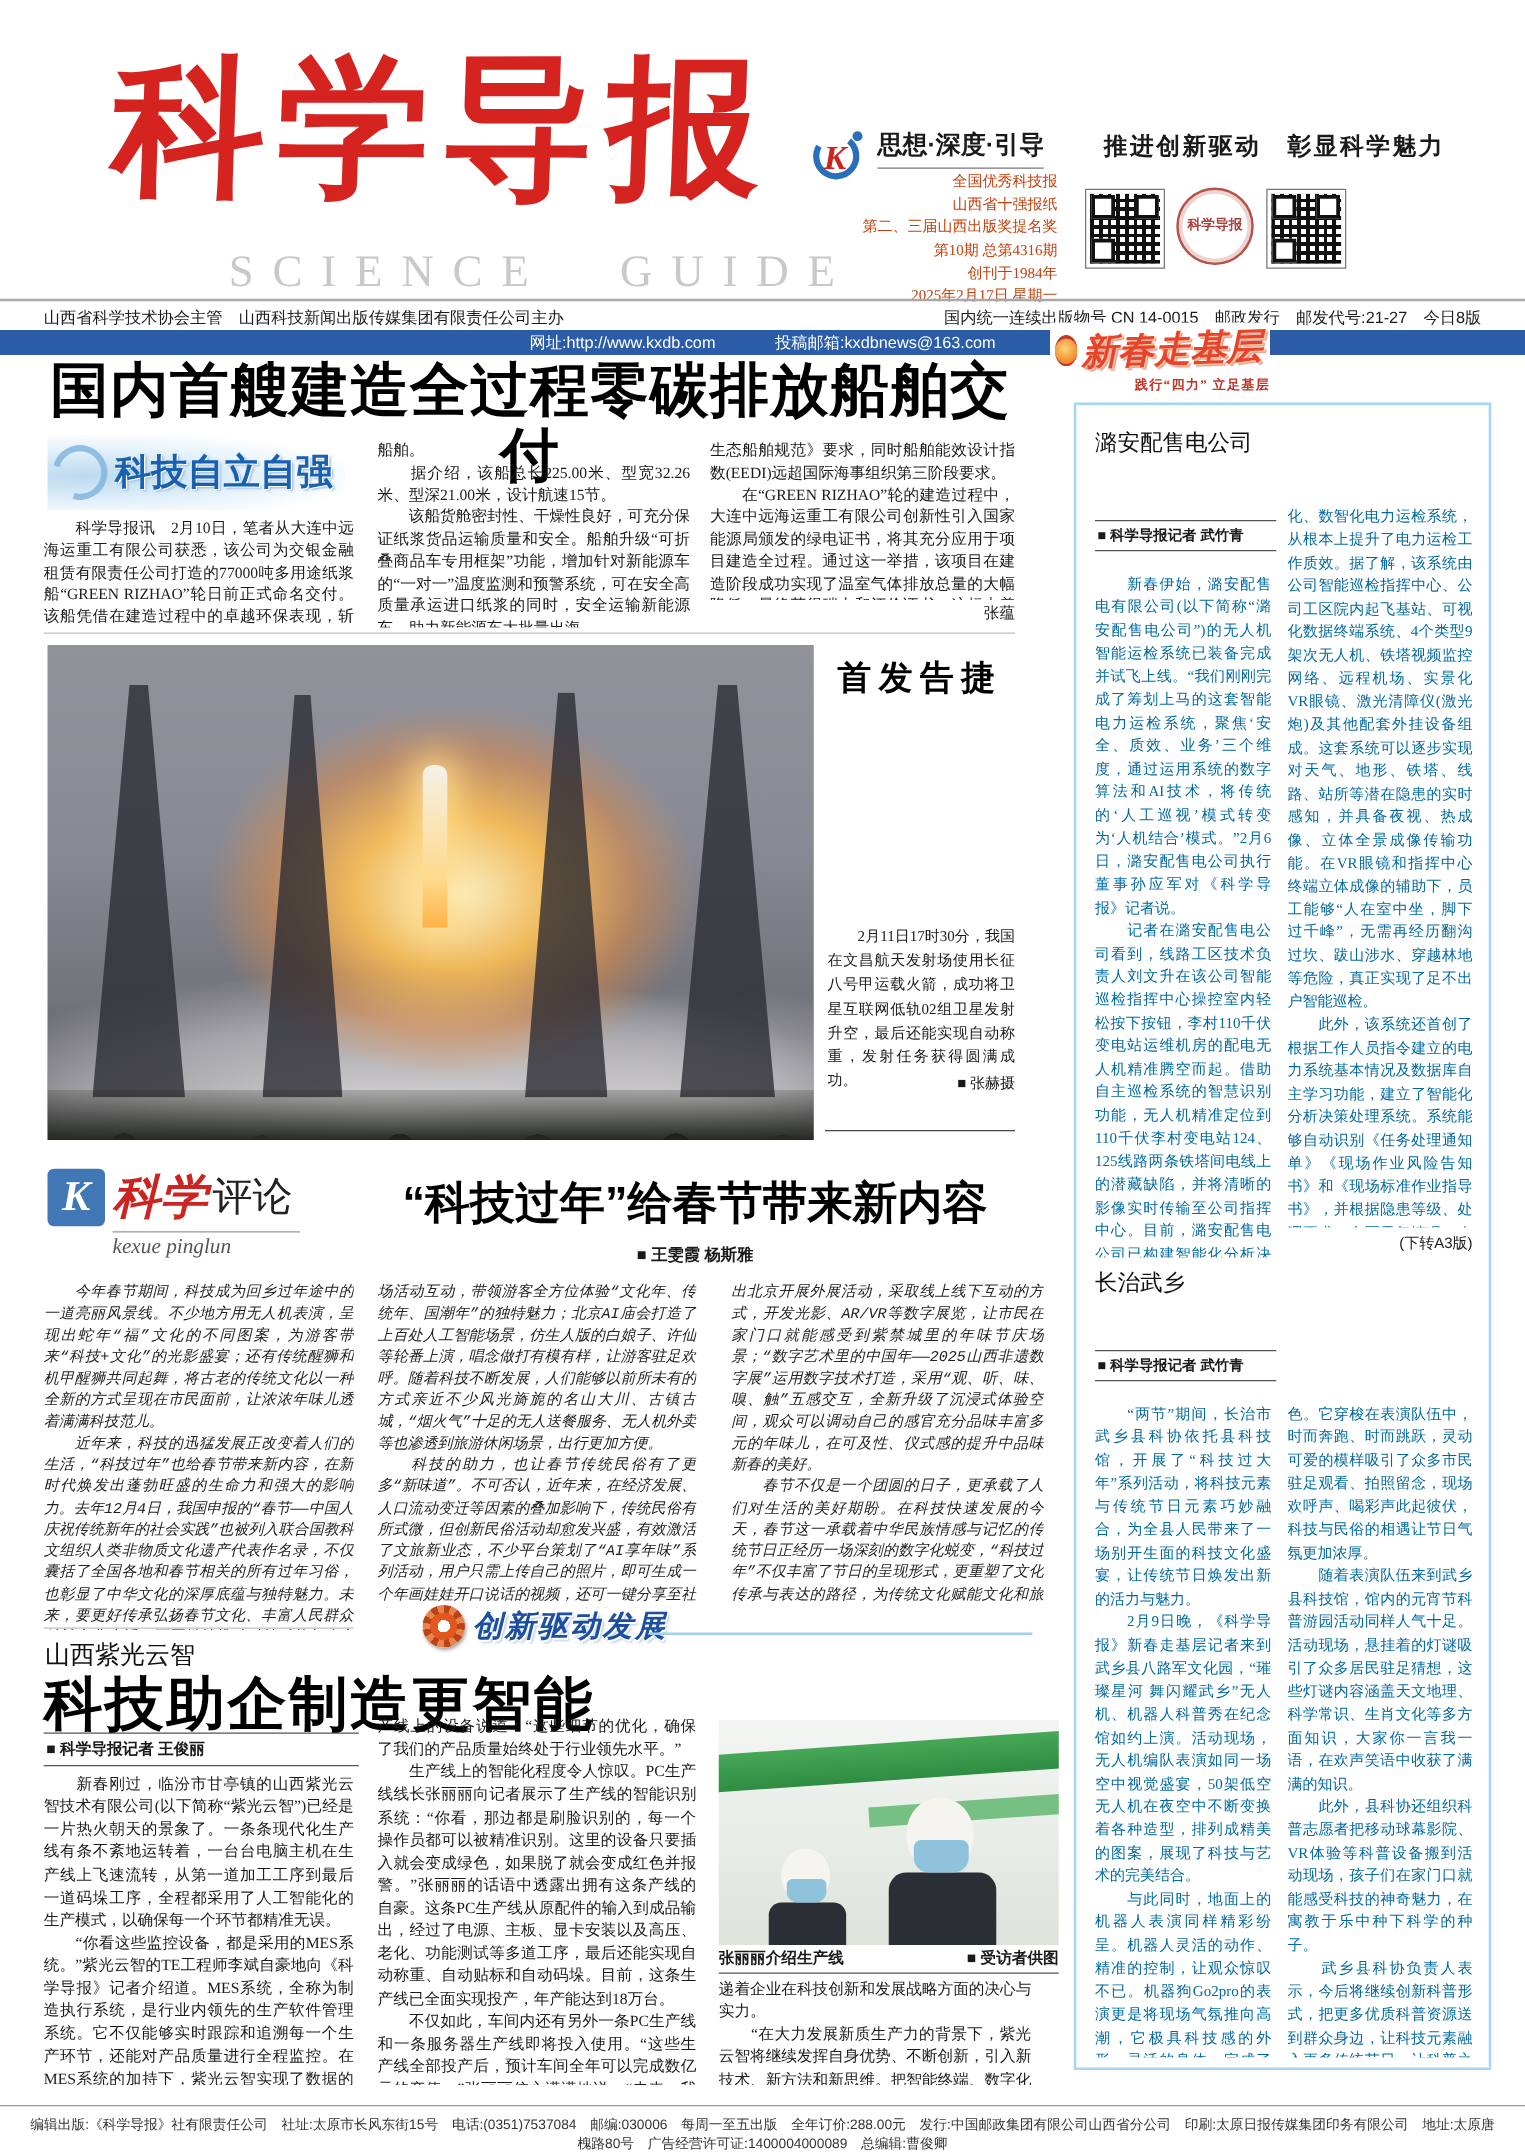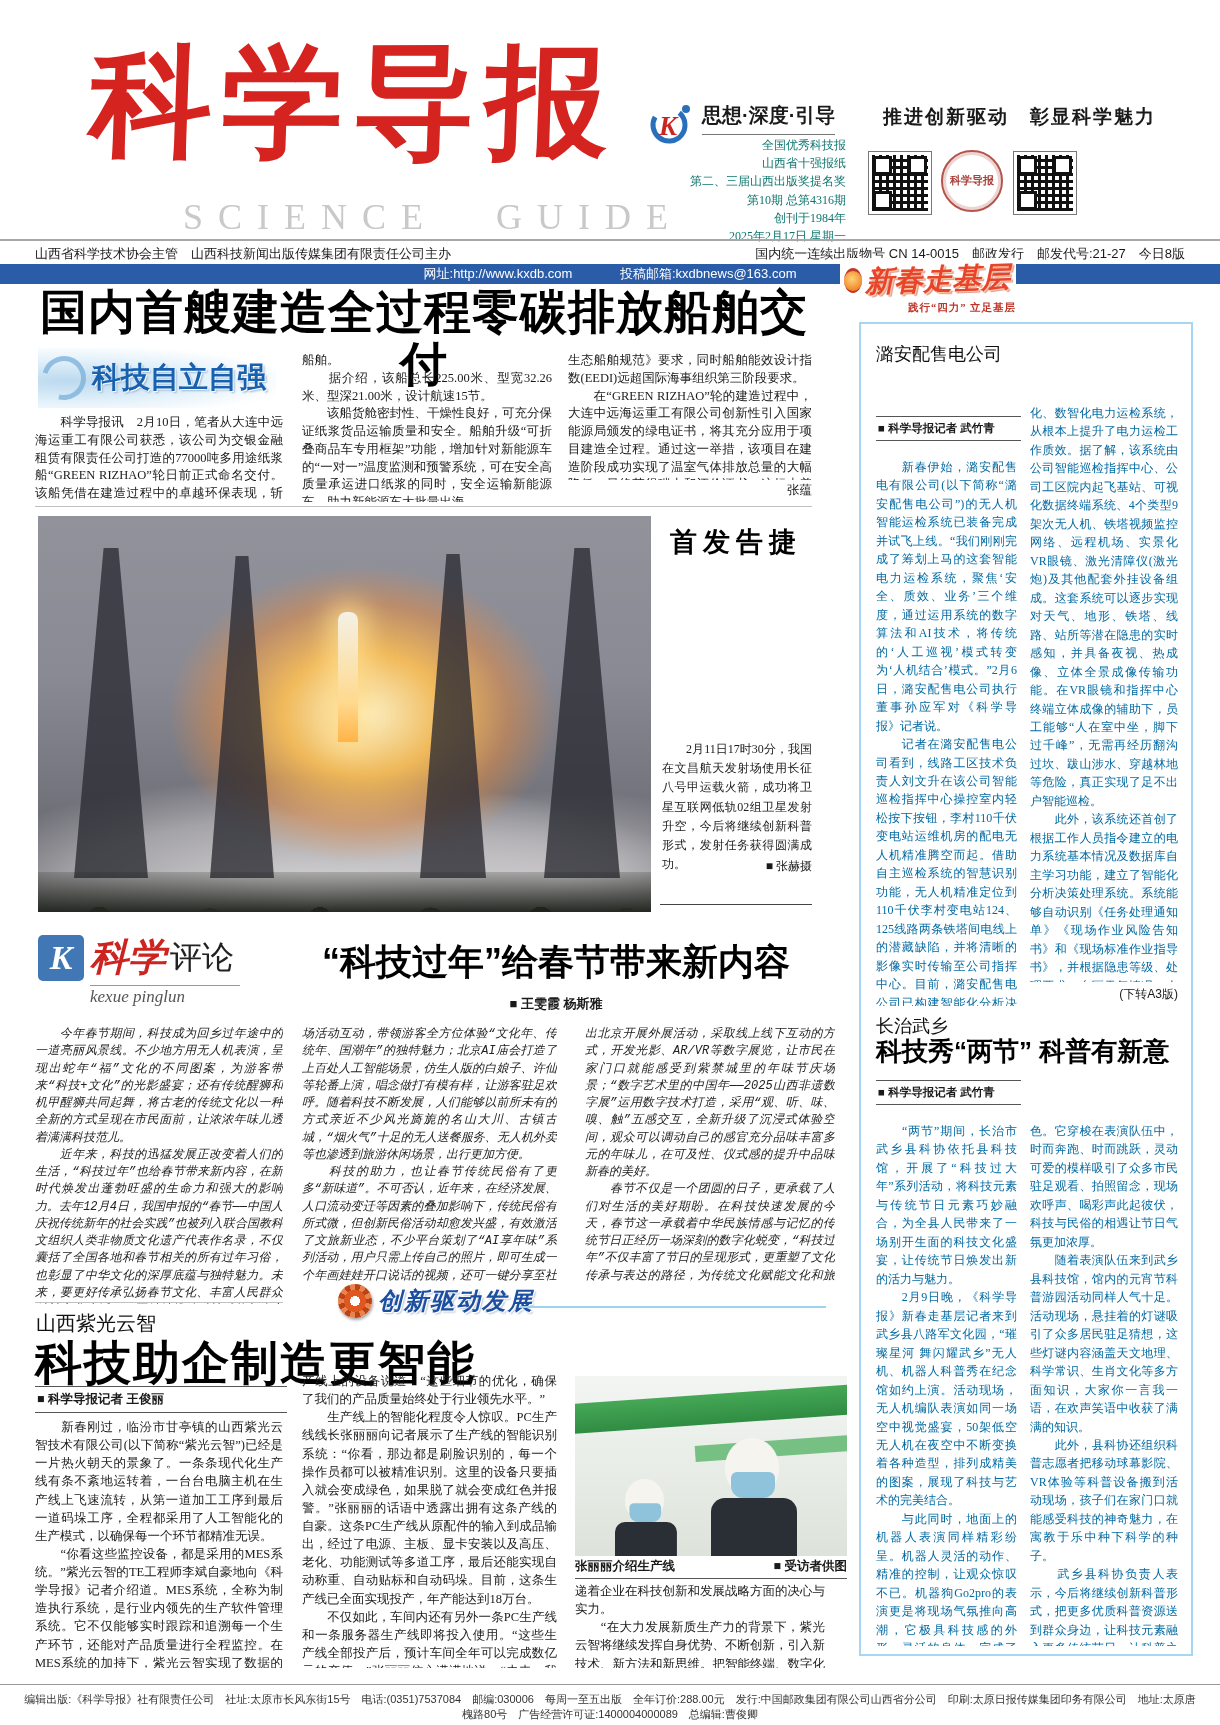--- a/index.html
+++ b/index.html
@@ -6,21 +6,21 @@
   .page{position:relative;width:1220px;height:1725px;background:#fff;margin:0 auto;overflow:hidden;
         font-family:"Liberation Serif",serif;color:#1a1a1a;}
   .abs{position:absolute;}
   
   .mast-title{left:90px;top:28px;font-family:"DejaVu Serif",serif;font-weight:bold;
     font-size:122px;line-height:1.2;color:#d5231f;letter-spacing:10px;transform:skewX(-2deg);}
   .mast-en{left:183px;top:196px;font-size:36px;color:#c9c9c9;letter-spacing:15px;word-spacing:34px;font-family:"Liberation Serif",serif;}
   .k-logo{left:646px;top:100px;width:48px;height:48px;}
   .slogan{left:702px;top:102px;font-family:"Liberation Sans",sans-serif;font-weight:bold;font-size:20px;
     border-bottom:1px solid #777;padding-bottom:5px;}
-  .honors{left:628px;top:136px;width:218px;text-align:right;font-size:12px;line-height:1.52;color:#0f766e;}
+  .honors{left:628px;top:136px;width:218px;text-align:right;font-size:12px;line-height:1.52;color:#c2410c;}
   .honors p{margin:0;}
   .motto{left:872px;top:104px;font-family:"Liberation Sans",sans-serif;font-weight:bold;font-size:19px;letter-spacing:2px;margin-left:11px;}
   .qr{width:56px;height:56px;border:3px solid #fff;outline:1px solid #777;
       background-image:repeating-linear-gradient(0deg,#111 0 3px,transparent 3px 7px),
                        repeating-linear-gradient(90deg,#111 0 3px,#fff 3px 7px);}
   .qr i{position:absolute;width:13px;height:13px;border:3px solid #111;background:#fff;}
   .qr i:nth-child(1){left:1px;top:1px;} .qr i:nth-child(2){right:1px;top:1px;} .qr i:nth-child(3){left:1px;bottom:1px;}
   .qr1{left:869px;top:152px;} .qr2{left:1014px;top:152px;}
   .seal{left:941px;top:150px;width:58px;height:58px;border-radius:50%;border:2px solid #b5524a;
     display:flex;align-items:center;justify-content:center;text-align:center;
@@ -199,21 +199,21 @@
 
   <div class="abs rocket">
     <div class="tower t1"></div>
     <div class="tower t2"></div>
     <div class="rkt"></div>
     <div class="tower t3"></div>
     <div class="tower t4"></div>
     <div class="treeline"></div>
   </div>
   <div class="abs h-sans photo-title">首发告捷</div>
-  <div class="abs jcol photo-caption">　　2月11日17时30分，我国在文昌航天发射场使用长征八号甲运载火箭，成功将卫星互联网低轨02组卫星发射升空，今后将继续创新科普形式，发射任务获得圆满成功。</div>
+  <div class="abs jcol photo-caption">　　2月11日17时30分，我国在文昌航天发射场使用长征八号甲运载火箭，成功将卫星互联网低轨02组卫星发射升空，最后还能实现自动称重，发射任务获得圆满成功。</div>
   <div class="abs photo-credit">■ 张赫摄</div>
   <div class="abs photo-rule"></div>
 
   <div class="abs c-logo">
     <div class="c-logo-row">
       <div class="ksq">K</div>
       <span class="kx">科学</span>
       <span class="pl">评论</span>
     </div>
     <div class="pinyin">kexue pinglun</div>
@@ -289,21 +289,20 @@
       <p>　　新春伊始，潞安配售电有限公司(以下简称“潞安配售电公司”)的无人机智能运检系统已装备完成并试飞上线。“我们刚刚完成了筹划上马的这套智能电力运检系统，聚焦‘安全、质效、业务’三个维度，通过运用系统的数字算法和AI技术，将传统的‘人工巡视’模式转变为‘人机结合’模式。”2月6日，潞安配售电公司执行董事孙应军对《科学导报》记者说。</p>
       <p>　　记者在潞安配售电公司看到，线路工区技术负责人刘文升在该公司智能巡检指挥中心操控室内轻松按下按钮，李村110千伏变电站运维机房的配电无人机精准腾空而起。借助自主巡检系统的智慧识别功能，无人机精准定位到110千伏李村变电站124、125线路两条铁塔间电线上的潜藏缺陷，并将清晰的影像实时传输至公司指挥中心。目前，潞安配售电公司已构建智能化分析决策数据库，系统经过自动分析后，仅用数秒便下达了“一单两书”，并推送给了运维人员处理。成显收到通知后，携带微型处理器火速赶到现场，仅用半小时便高效完成了隐患处理。</p>
     </div>
   <div class="abs jcol b-col" style="left:1030px;top:404px;width:148px;height:578px;">
       <p>化、数智化电力运检系统，从根本上提升了电力运检工作质效。据了解，该系统由公司智能巡检指挥中心、公司工区院内起飞基站、可视化数据终端系统、4个类型9架次无人机、铁塔视频监控网络、远程机场、实景化VR眼镜、激光清障仪(激光炮)及其他配套外挂设备组成。这套系统可以逐步实现对天气、地形、铁塔、线路、站所等潜在隐患的实时感知，并具备夜视、热成像、立体全景成像传输功能。在VR眼镜和指挥中心终端立体成像的辅助下，员工能够“人在室中坐，脚下过千峰”，无需再经历翻沟过坎、跋山涉水、穿越林地等危险，真正实现了足不出户智能巡检。</p>
       <p>　　此外，该系统还首创了根据工作人员指令建立的电力系统基本情况及数据库自主学习功能，建立了智能化分析决策处理系统。系统能够自动识别《任务处理通知单》《现场作业风险告知书》和《现场标准作业指导书》，并根据隐患等级、处理要求、台区天气情况、人员排班、人员能力等级等，逐步实现智能化安排检修计划和任务，指导工作人员按时进行巡检，安全、规范、高效地处理隐患，极大地提高了电力检修工作效率。</p>
     </div>
   <div class="abs turn-note" style="left:1030px;top:986px;width:148px;">(下转A3版)</div>
 
   <div class="abs b-kicker bk2">长治武乡</div>
-  <div class="abs h-sans b2-headline">科技秀“两节” 科普有新意</div>
   <div class="abs byline-rule b-byline bb2">■ 科学导报记者 武竹青</div>
   <div class="abs jcol b-col" style="left:876px;top:1122px;width:141px;height:524px;">
       <p>　　“两节”期间，长治市武乡县科协依托县科技馆，开展了“科技过大年”系列活动，将科技元素与传统节日元素巧妙融合，为全县人民带来了一场别开生面的科技文化盛宴，让传统节日焕发出新的活力与魅力。</p>
       <p>　　2月9日晚，《科学导报》新春走基层记者来到武乡县八路军文化园，“璀璨星河 舞闪耀武乡”无人机、机器人科普秀在纪念馆如约上演。活动现场，无人机编队表演如同一场空中视觉盛宴，50架低空无人机在夜空中不断变换着各种造型，排列成精美的图案，展现了科技与艺术的完美结合。</p>
       <p>　　与此同时，地面上的机器人表演同样精彩纷呈。机器人灵活的动作、精准的控制，让观众惊叹不已。机器狗Go2pro的表演更是将现场气氛推向高潮，它极具科技感的外形、灵活的身体，完成了一个个高难度动作，赢得了现场观众的阵阵掌声。</p>
     </div>
   <div class="abs jcol b-col" style="left:1030px;top:1122px;width:148px;height:524px;">
       <p>色。它穿梭在表演队伍中，时而奔跑、时而跳跃，灵动可爱的模样吸引了众多市民驻足观看、拍照留念，现场欢呼声、喝彩声此起彼伏，科技与民俗的相遇让节日气氛更加浓厚。</p>
       <p>　　随着表演队伍来到武乡县科技馆，馆内的元宵节科普游园活动同样人气十足。活动现场，悬挂着的灯谜吸引了众多居民驻足猜想，这些灯谜内容涵盖天文地理、科学常识、生肖文化等多方面知识，大家你一言我一语，在欢声笑语中收获了满满的知识。</p>
       <p>　　此外，县科协还组织科普志愿者把移动球幕影院、VR体验等科普设备搬到活动现场，孩子们在家门口就能感受科技的神奇魅力，在寓教于乐中种下科学的种子。</p>

